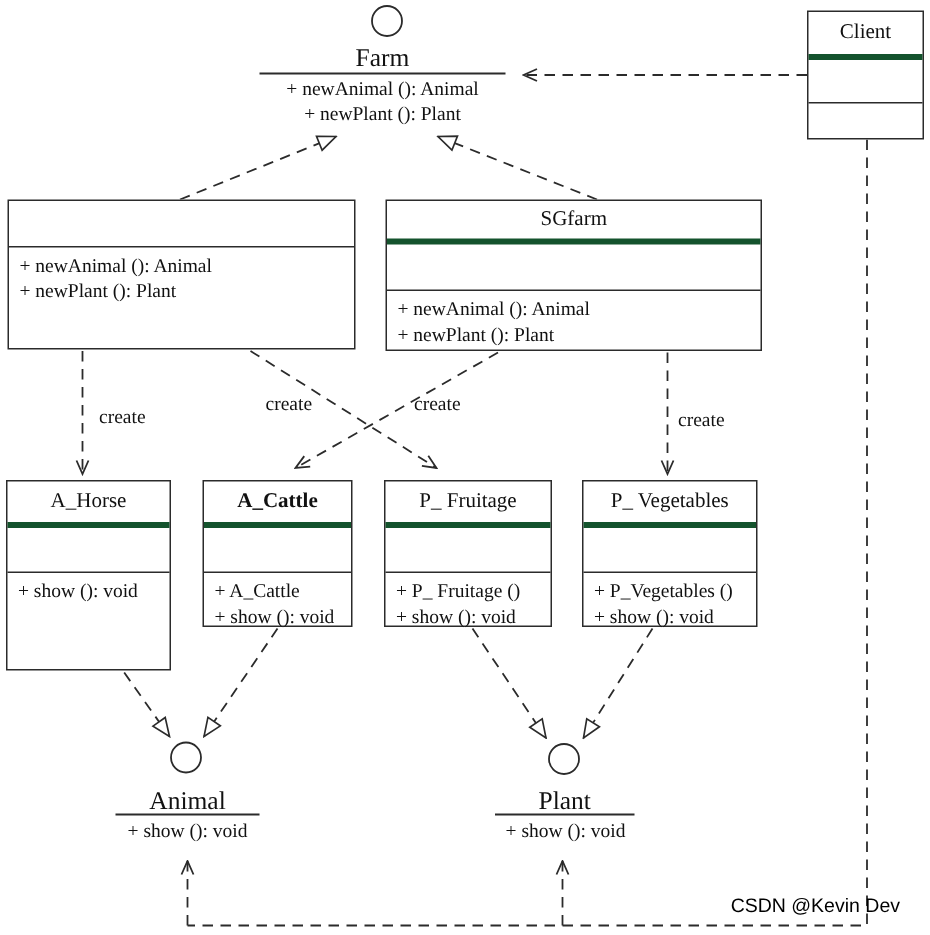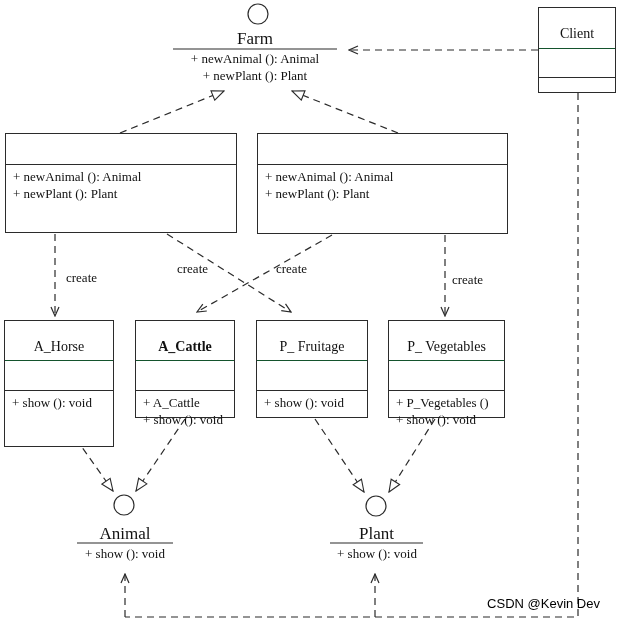--- a/index.html
+++ b/index.html
@@ -1,22 +1,22 @@
 <!DOCTYPE html>
 <html><head>
 <meta charset="utf-8">
 <style>
   html,body{margin:0;padding:0;background:#fff;}
   .canvas{position:relative;width:620px;height:623px;background:#ffffff;overflow:hidden;
           font-family:"Liberation Serif",serif;color:#111;}
   .overlay{position:absolute;left:0;top:0;width:620px;height:623px;}
   .box{position:absolute;border:1px solid #2b2b2b;background:#fff;display:flex;
        flex-direction:column;box-sizing:border-box;}
-  .box-title{border-bottom:1px solid #14532d;display:flex;align-items:center;
-             justify-content:center;font-size:14px;flex:0 0 auto;margin-top:12px;}
+  .box-title{border-bottom:4px solid #14532d;display:flex;align-items:center;
+             justify-content:center;font-size:14px;flex:0 0 auto;}
   .box-empty{border-bottom:1px solid #2b2b2b;flex:0 0 auto;}
   .box-ops{flex:1 1 auto;padding:3px 4px 0 7px;font-size:13px;line-height:17px;}
   .op{white-space:nowrap;}
   .txt{position:absolute;white-space:nowrap;font-size:13px;}
   .txt.center{text-align:center;}
   .iface-name{font-size:17px;}
   .create-label{position:absolute;font-size:13px;white-space:nowrap;}
   .watermark{position:absolute;left:440px;top:596px;width:160px;text-align:right;
              font-family:"Liberation Sans",sans-serif;font-size:13px;}
 </style>
@@ -78,20 +78,21 @@
 
   <div class="box" style="left:5px;top:133px;width:232px;height:100px;">
     <div class="box-empty" style="height:30px;"></div>
     <div class="box-ops">
       <div class="op">+ newAnimal (): Animal</div>
       <div class="op">+ newPlant (): Plant</div>
     </div>
   </div>
 
   <div class="box" style="left:257px;top:133px;width:251px;height:101px;">
+    <div class="box-title" style="height:25px;">SGfarm</div>
     <div class="box-empty" style="height:30px;"></div>
     <div class="box-ops">
       <div class="op">+ newAnimal (): Animal</div>
       <div class="op">+ newPlant (): Plant</div>
     </div>
   </div>
 
   <div class="create-label" style="left:66px;top:270px;">create</div>
   <div class="create-label" style="left:177px;top:261px;">create</div>
   <div class="create-label" style="left:276px;top:261px;">create</div>
@@ -111,20 +112,21 @@
     <div class="box-ops">
       <div class="op">+ A_Cattle</div>
       <div class="op">+ show (): void</div>
     </div>
   </div>
 
   <div class="box" style="left:256px;top:320px;width:112px;height:98px;">
     <div class="box-title" style="height:27px;">P_ Fruitage</div>
     <div class="box-empty" style="height:29px;"></div>
     <div class="box-ops">
+      <div class="op">+ P_ Fruitage ()</div>
       <div class="op">+ show (): void</div>
     </div>
   </div>
 
   <div class="box" style="left:388px;top:320px;width:117px;height:98px;">
     <div class="box-title" style="height:27px;">P_ Vegetables</div>
     <div class="box-empty" style="height:29px;"></div>
     <div class="box-ops">
       <div class="op">+ P_Vegetables ()</div>
       <div class="op">+ show (): void</div>

